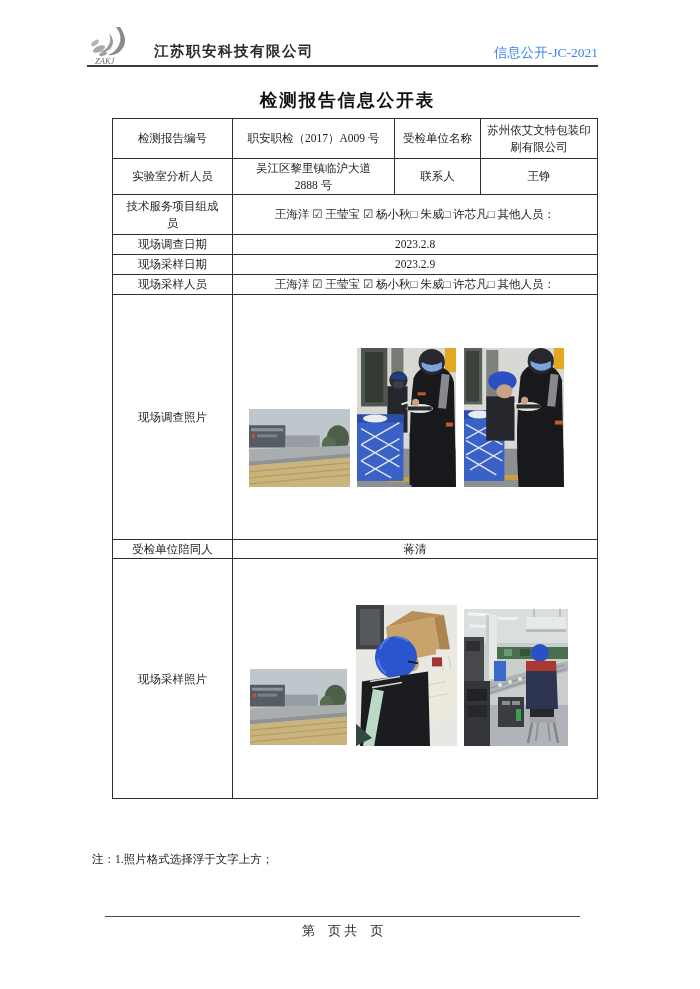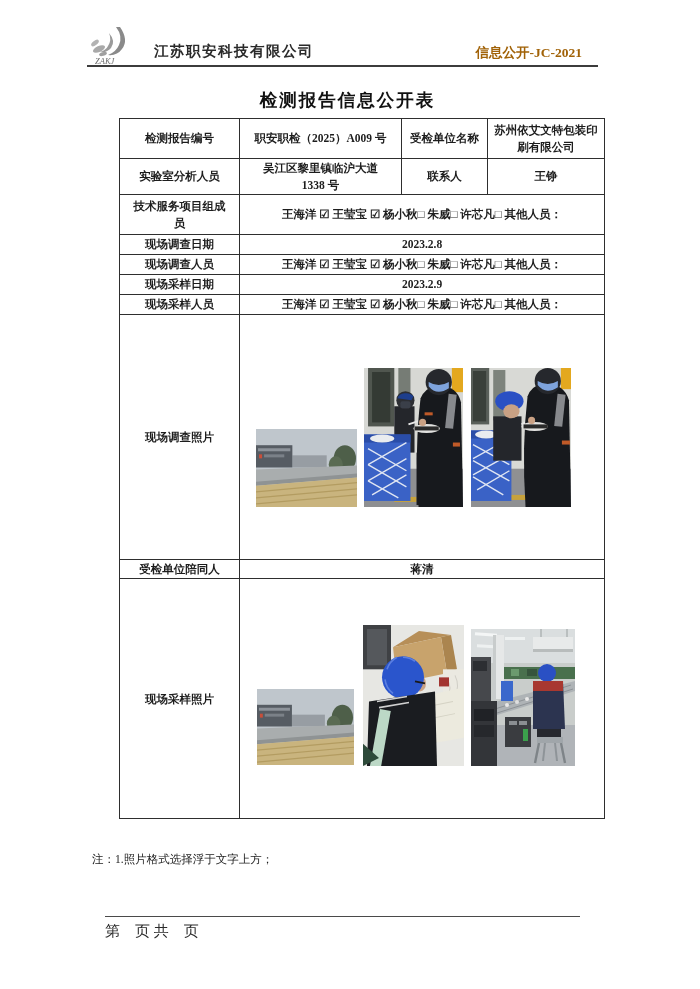--- a/index.html
+++ b/index.html
@@ -2,42 +2,42 @@
 <html><head>
 <meta charset="utf-8">
 <style>
   html,body{margin:0;padding:0;background:#ffffff;}
   .page{position:relative;width:700px;height:989px;background:#ffffff;overflow:hidden;
         font-family:"Liberation Serif","DejaVu Serif",serif;color:#1f1f1f;}
   
   .hdr-logo{position:absolute;left:88px;top:26px;width:44px;height:40px;text-align:center;}
   .hdr-company{position:absolute;left:134px;top:42px;font-size:14.5px;font-weight:bold;
                letter-spacing:1.5px;color:#2a2a2a;margin-left:20px;}
-  .hdr-code{position:absolute;right:118px;top:44px;font-size:13.5px;font-weight:bold;color:#a16207;}
+  .hdr-code{position:absolute;right:102px;top:44px;font-size:13.5px;font-weight:normal;color:#3b82f6;}
   .hdr-rule{position:absolute;left:87px;top:65px;width:511px;height:0;
             border-top:2px solid #3c3c3c;}
   
   .doc-title{position:absolute;left:105px;top:88px;width:485px;text-align:center;
              font-size:17.5px;font-weight:bold;letter-spacing:2px;color:#111;font-family:Liberation Mono, monospace;}
   
-  table.form{position:absolute;left:119px;top:118px;width:485px;border-collapse:collapse;
-             table-layout:fixed;font-weight:bold;}
+  table.form{position:absolute;left:112px;top:118px;width:485px;border-collapse:collapse;
+             table-layout:fixed;}
   table.form td{border:1px solid #2e2e2e;font-size:11.5px;line-height:1.4;
                 padding:1px 4px;text-align:center;vertical-align:middle;color:#1d1d1d;
                 overflow:hidden;}
   td.lft{text-align:left;padding-left:7px;}
   .pre{white-space:pre-line;}
   td.photo-cell{position:relative;padding:0;}
   .photo{position:absolute;}
   .photo svg{width:100%;height:100%;display:block;}
   
   .note{position:absolute;left:92px;top:852px;font-size:11.5px;color:#1d1d1d;}
   .ftr-rule{position:absolute;left:105px;top:916px;width:475px;border-top:1.5px solid #4a4a4a;}
-  .ftr-text{position:absolute;left:105px;top:922px;width:475px;
-            font-size:15px;color:#2a2a2a;}
+  .ftr-text{position:absolute;left:105px;top:922px;width:475px;text-align:center;
+            font-size:13px;color:#2a2a2a;}
 </style>
 </head>
 <body>
 
 <div class="page">
 
   <div class="hdr-logo">
     <svg viewBox="0 0 44 40">
       <path d="M28,1 q7,9 3,18 q-3,7 -11,10 q9,1 14,-6 q7,-9 -2,-22z" fill="#8a8a8a"></path>
       <path d="M21,7 q3,7 -1,13 q-2,4 -8,6 q7,1 11,-4 q5,-7 -2,-15z" fill="#9b9b9b"></path>
@@ -56,43 +56,39 @@
   <table class="form">
     <colgroup>
         <col style="width:120px">
         <col style="width:162px">
         <col style="width:86px">
         <col style="width:117px">
       </colgroup>
     <tbody>
         <tr style="height:40px">
       <td>检测报告编号</td>
-      <td>职安职检（2025）A009 号</td>
+      <td>职安职检（2017）A009 号</td>
       <td>受检单位名称</td>
       <td>苏州依艾文特包装印刷有限公司</td>
     </tr>
     <tr style="height:36px">
       <td>实验室分析人员</td>
       <td class="pre">吴江区黎里镇临沪大道
-1338 号</td>
+2888 号</td>
       <td>联系人</td>
       <td>王铮</td>
     </tr>
     <tr style="height:40px">
       <td class="pre">技术服务项目组成
 员</td>
       <td colspan="3" class="lft">王海洋 ☑ 王莹宝 ☑ 杨小秋□ 朱威□ 许芯凡□ 其他人员：</td>
     </tr>
     <tr style="height:20px">
       <td>现场调查日期</td>
       <td colspan="3">2023.2.8</td>
-    </tr>
-    <tr style="height:20px">
-      <td>现场调查人员</td>
-      <td colspan="3" class="lft">王海洋 ☑ 王莹宝 ☑ 杨小秋□ 朱威□ 许芯凡□ 其他人员：</td>
     </tr>
     <tr style="height:20px">
       <td>现场采样日期</td>
       <td colspan="3">2023.2.9</td>
     </tr>
     <tr style="height:20px">
       <td>现场采样人员</td>
       <td colspan="3" class="lft">王海洋 ☑ 王莹宝 ☑ 杨小秋□ 朱威□ 许芯凡□ 其他人员：</td>
     </tr>
     <tr style="height:245px">

